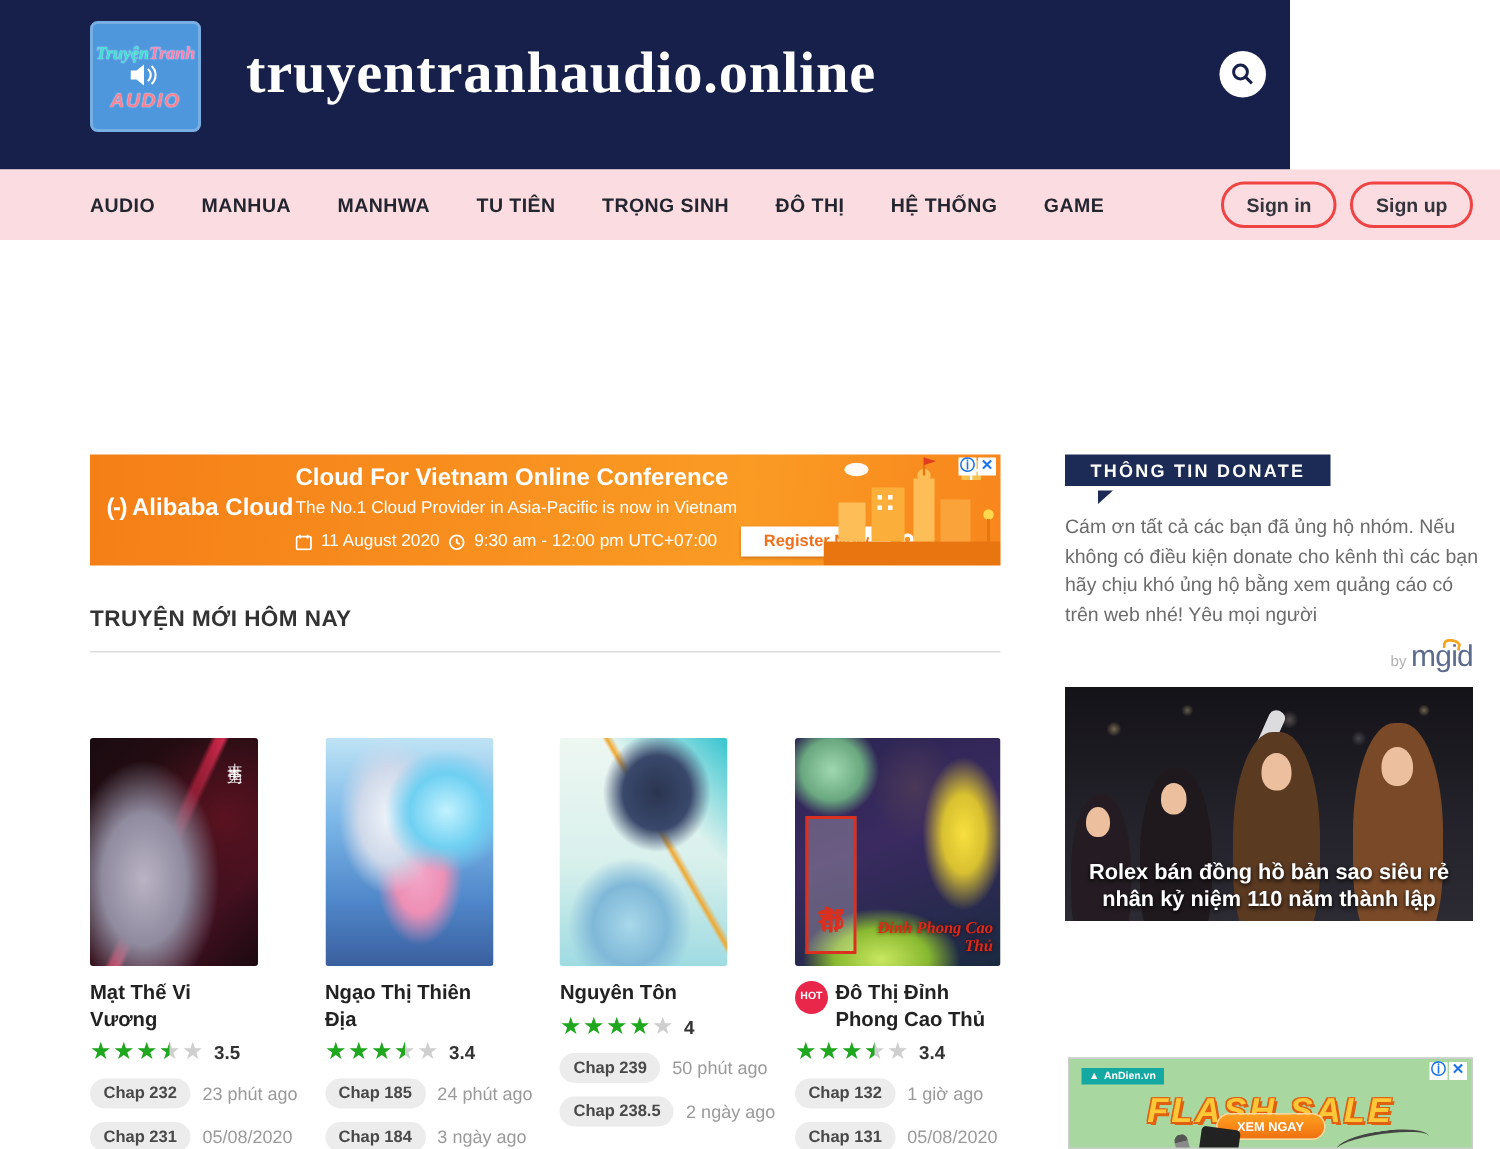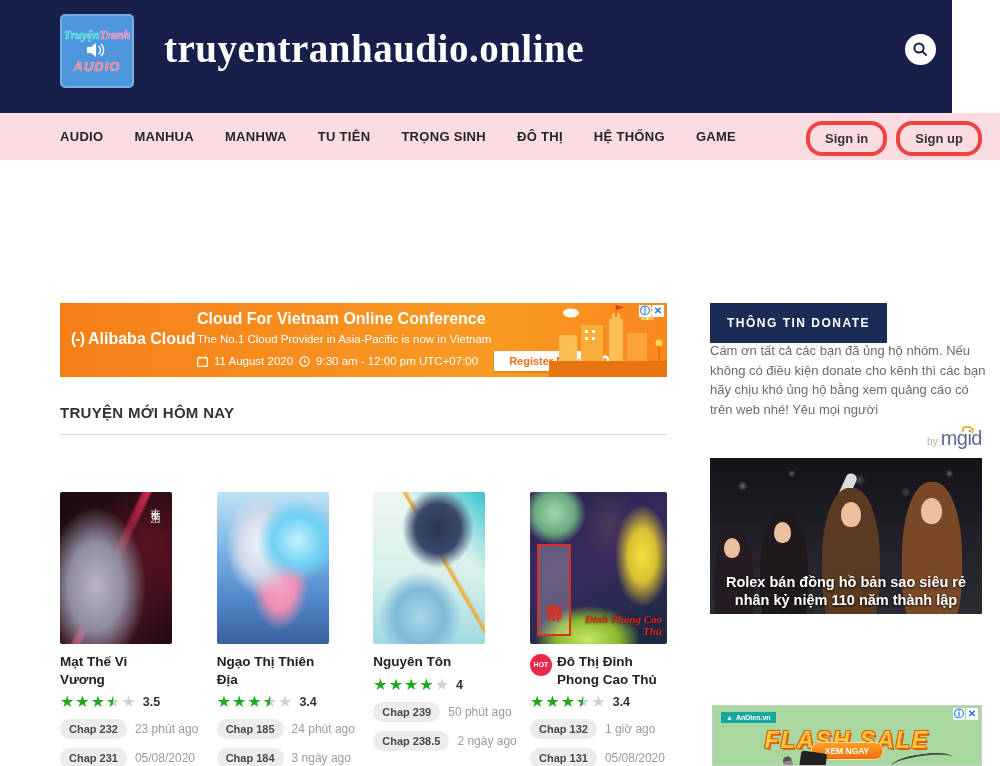--- a/index.html
+++ b/index.html
@@ -1,39 +1,39 @@
 <!DOCTYPE html>
 <html><head>
 <meta charset="utf-8">
 <style>
   * { margin:0; padding:0; box-sizing:border-box; }
   html,body { width:1000px; height:766px; overflow:hidden; background:#fff;
     font-family:"Liberation Sans", sans-serif; position:relative; }
 
   
-  .site-header { position:absolute; left:0; top:0; width:952px; height:113px; background:#16204a; }
+  .site-header { position:absolute; left:0; top:0; width:860px; height:113px; background:#16204a; }
   .logo { position:absolute; left:60px; top:14px; width:74px; height:74px; background:#4e97dd;
     border:2px solid #78aee2; border-radius:5px; display:flex; flex-direction:column;
     align-items:center; justify-content:center; gap:1px; cursor:pointer; }
   .logo-script { font-family:"Liberation Serif", serif; font-style:italic; font-weight:bold; font-size:12px; line-height:1; white-space:nowrap; }
   .logo-w1 { color:#3fe0d4; text-shadow:0 0 1px #fff; }
   .logo-w2 { color:#ff7fae; text-shadow:0 0 1px #fff; }
   .logo-audio { color:#ff8090; font-style:italic; font-weight:bold; font-size:13px; letter-spacing:1px; text-shadow:0 0 1px #fff; }
   .site-title { position:absolute; left:164px; top:26px; color:#fff; font-family:"Liberation Serif", serif;
     font-weight:bold; font-size:39px; letter-spacing:0.5px; }
   .search-btn { position:absolute; right:16px; top:34px; width:31px; height:31px; border-radius:50%;
     background:#fff; display:grid; place-items:center; cursor:pointer; border:none; }
 
   
   .nav-bar { position:absolute; left:0; top:113px; width:1000px; height:47px; background:#fbdce1;
     display:flex; align-items:center; }
   .nav-items { display:flex; gap:31px; margin-left:60px; }
   .nav-item { font-size:13px; font-weight:bold; color:#23252f; letter-spacing:0.3px; text-decoration:none; cursor:pointer; }
   .auth { position:absolute; right:18px; top:8px; display:flex; gap:9px; }
-  .pill { border:4px solid #ef4444; border-radius:16px; padding:6px 15px; font-size:13px; font-weight:bold;
+  .pill { border:2px solid #ef4444; border-radius:16px; padding:6px 15px; font-size:13px; font-weight:bold;
     color:#33343c; background:transparent; cursor:pointer; font-family:"Liberation Sans",sans-serif; }
 
   
   .ali-banner { position:absolute; left:60px; top:303px; width:607px; height:74px; overflow:hidden; cursor:pointer;
     background:linear-gradient(95deg,#f57f17 0%,#f8901f 45%,#fa9b24 72%,#f8861c 100%); }
   .ali-logo { position:absolute; left:11px; top:27px; color:#fff; font-size:16px; font-weight:bold; white-space:nowrap; }
   .ali-mark { letter-spacing:-1px; margin-right:4px; }
   .ali-title { position:absolute; left:137px; top:7px; color:#fff; font-weight:bold; font-size:16px; }
   .ali-sub { position:absolute; left:137px; top:30px; color:#fff; font-size:11.5px; }
   .ali-row { position:absolute; left:137px; top:48px; display:flex; align-items:center; gap:6px; color:#fff; font-size:11.5px; }
@@ -98,21 +98,21 @@
   .star { position:relative; color:#cfcfcf; font-size:16px; line-height:1; }
   .star.full { color:#1fa71f; }
   .star .half-fill { position:absolute; left:0; top:0; width:50%; overflow:hidden; color:#1fa71f; }
   .rating { font-size:12.5px; font-weight:bold; color:#333; }
   .chap-row { margin-top:9px; display:flex; align-items:center; gap:8px; }
   .chap-badge { background:#ececec; border-radius:11px; padding:4px 9px; font-size:11px; font-weight:bold;
     color:#484848; white-space:nowrap; cursor:pointer; }
   .chap-time { font-size:12px; color:#9a9a9a; white-space:nowrap; }
 
   
-  .donate-tag { position:absolute; left:710px; top:303px; height:40px; background:#1b2b55; color:#fff;
+  .donate-tag { position:absolute; left:710px; top:303px; height:21px; background:#1b2b55; color:#fff;
     display:inline-flex; align-items:center; padding:0 17px; font-size:12px; font-weight:bold; letter-spacing:1.5px; }
   .donate-tag::after { content:""; position:absolute; left:22px; top:24px; width:0; height:0;
     border-top:9px solid #1b2b55; border-right:10px solid transparent; }
   .donate-text { position:absolute; left:710px; top:341px; width:276px; font-size:13px; color:#6b6b6b; line-height:1.5; }
   .mgid-line { position:absolute; left:710px; top:427px; width:272px; text-align:right; cursor:pointer; }
   .mgid-by { font-size:10px; color:#b3b3b3; margin-right:3px; }
   .mgid-brand { font-size:20px; font-weight:normal; color:#5c6b8e; letter-spacing:-0.5px; position:relative; }
   .mgid-brand::after { content:""; position:absolute; right:8px; top:-1px; width:8px; height:5px;
     border:2px solid #f5a623; border-bottom:none; border-radius:50% 50% 0 0; transform:rotate(10deg); }
 

